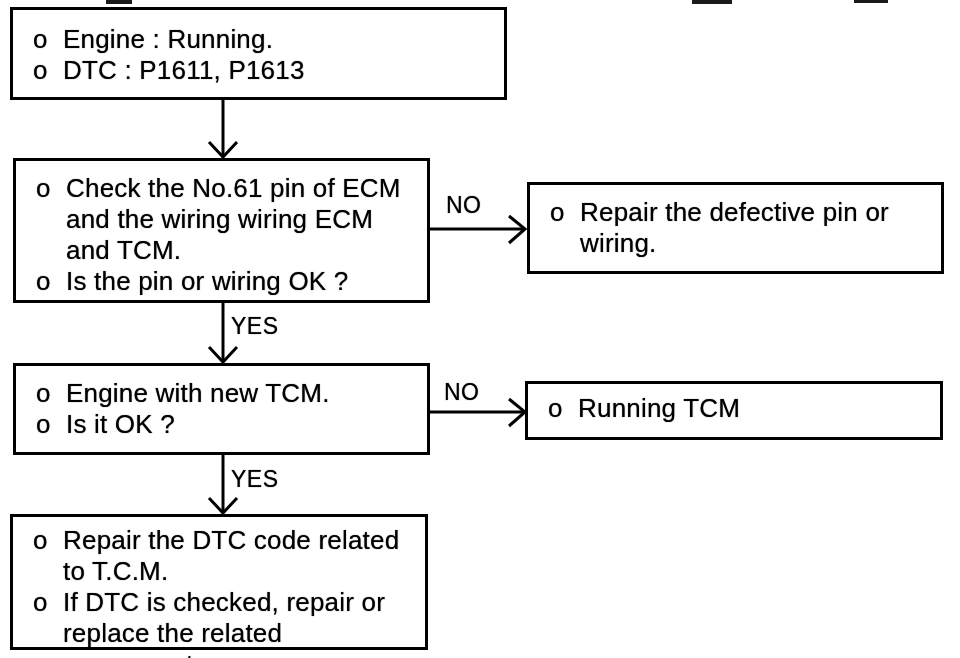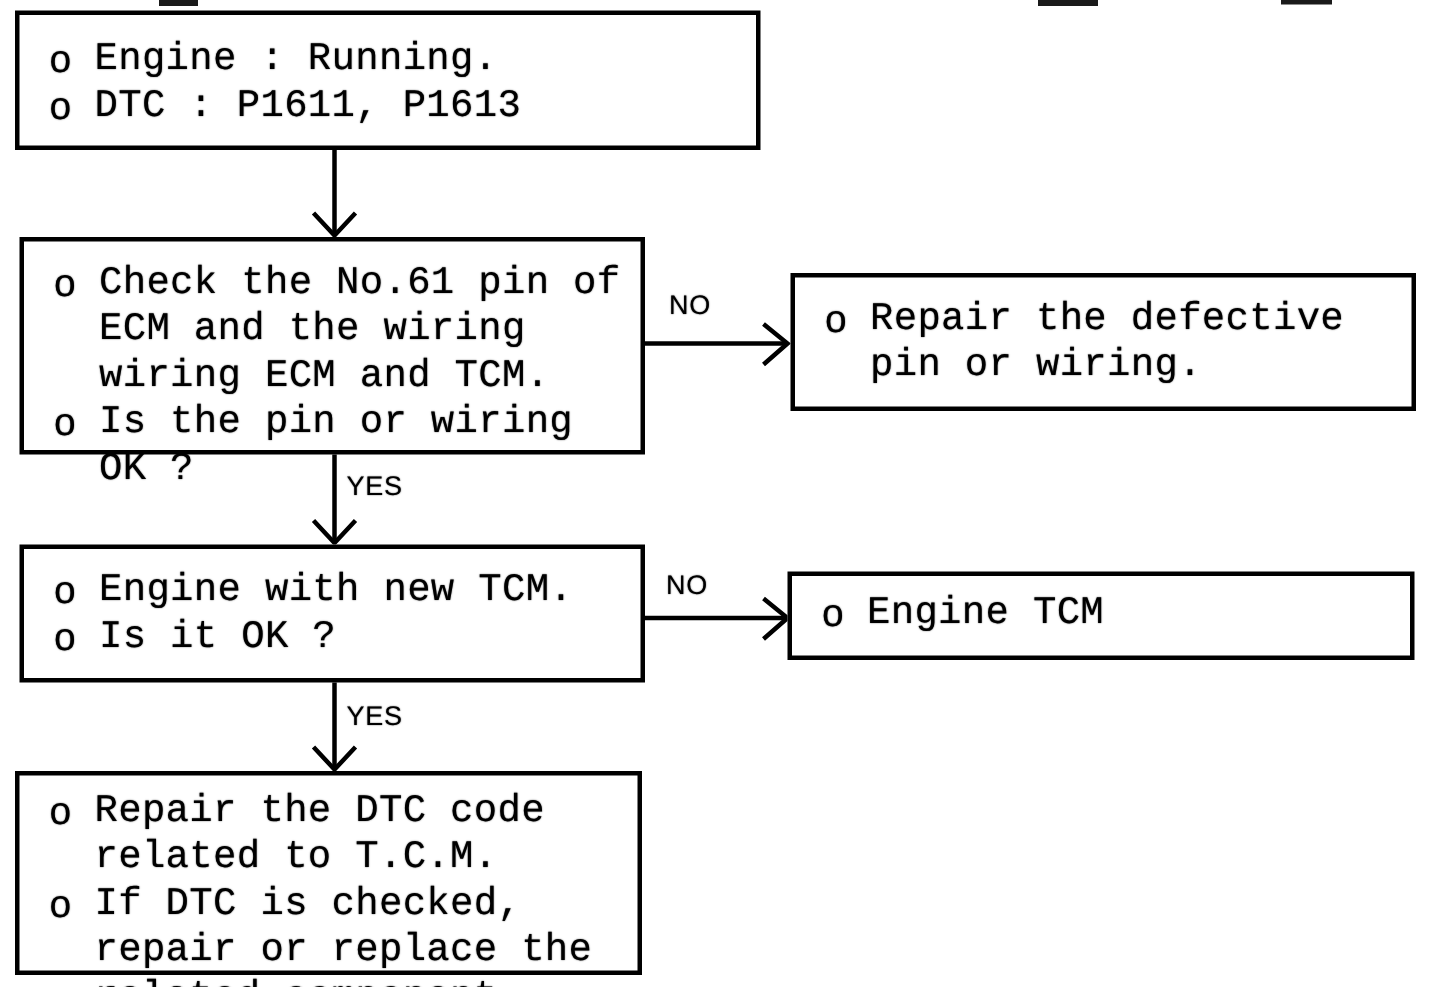--- a/index.html
+++ b/index.html
@@ -30,25 +30,24 @@
     font-size: 26px;
     line-height: 31px;
     letter-spacing: 0.2px;
     text-shadow: 0 0 1px rgba(0,0,0,0.75);
   }
   .bullet {
     flex: 0 0 30px;
   }
   .txt {
     flex: 1 1 auto;
-    font-family: Liberation Mono, monospace;
   }
   .branch-label {
     position: absolute;
-    font-size: 18px;
+    font-size: 23px;
     line-height: 1;
     letter-spacing: 0.5px;
     text-shadow: 0 0 1px rgba(0,0,0,0.75);
     white-space: nowrap;
   }
   .arrow {
     position: absolute;
     overflow: visible;
   }
   .arrow line, .arrow polyline {
@@ -147,21 +146,21 @@
 
   <div class="branch-label" id="label-no2">NO</div>
   <svg class="arrow" id="arrow-no2" viewBox="0 0 97 32">
     <line x1="0" y1="15" x2="94" y2="15"></line>
     <polyline points="79,2 95,15 79,29"></polyline>
   </svg>
 
   <div class="box" id="box-replace">
     <div class="item">
       <span class="bullet">o</span>
-      <span class="txt">Engine TCM</span>
+      <span class="txt">Running TCM</span>
     </div>
   </div>
 
   <div class="branch-label" id="label-yes2">YES</div>
   <svg class="arrow" id="arrow-yes2" viewBox="0 0 40 59">
     <line x1="18" y1="0" x2="18" y2="57"></line>
     <polyline points="4,43 18,58 32,43"></polyline>
   </svg>
 
   <div class="box" id="box-check-dtc">

